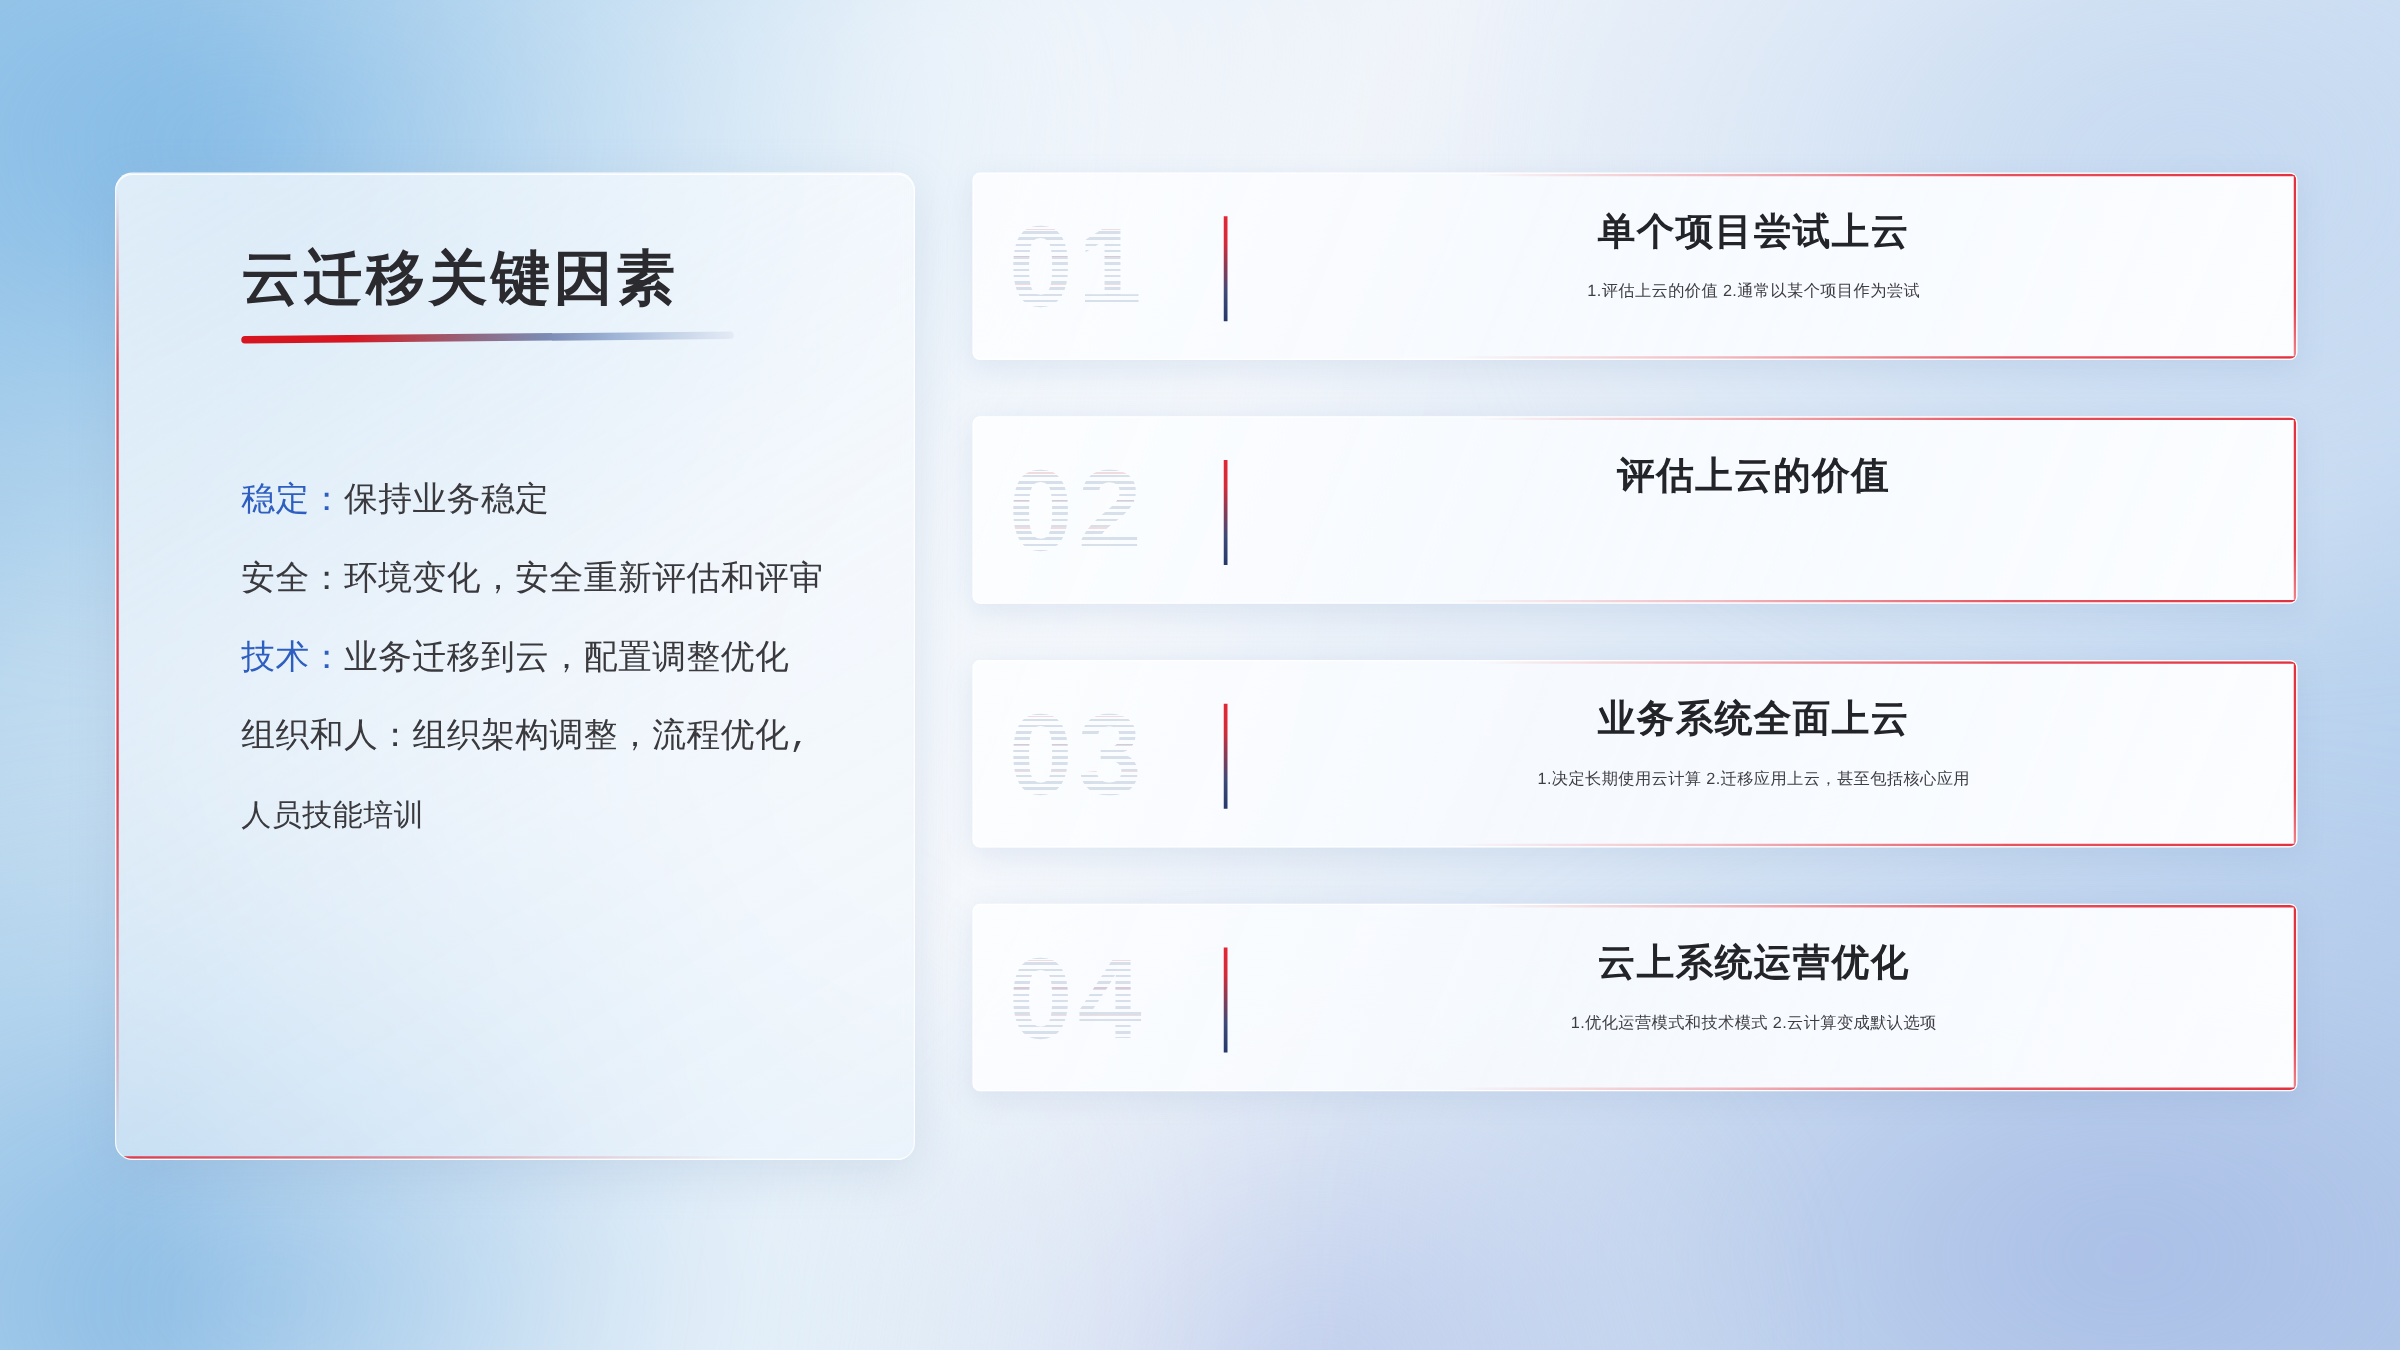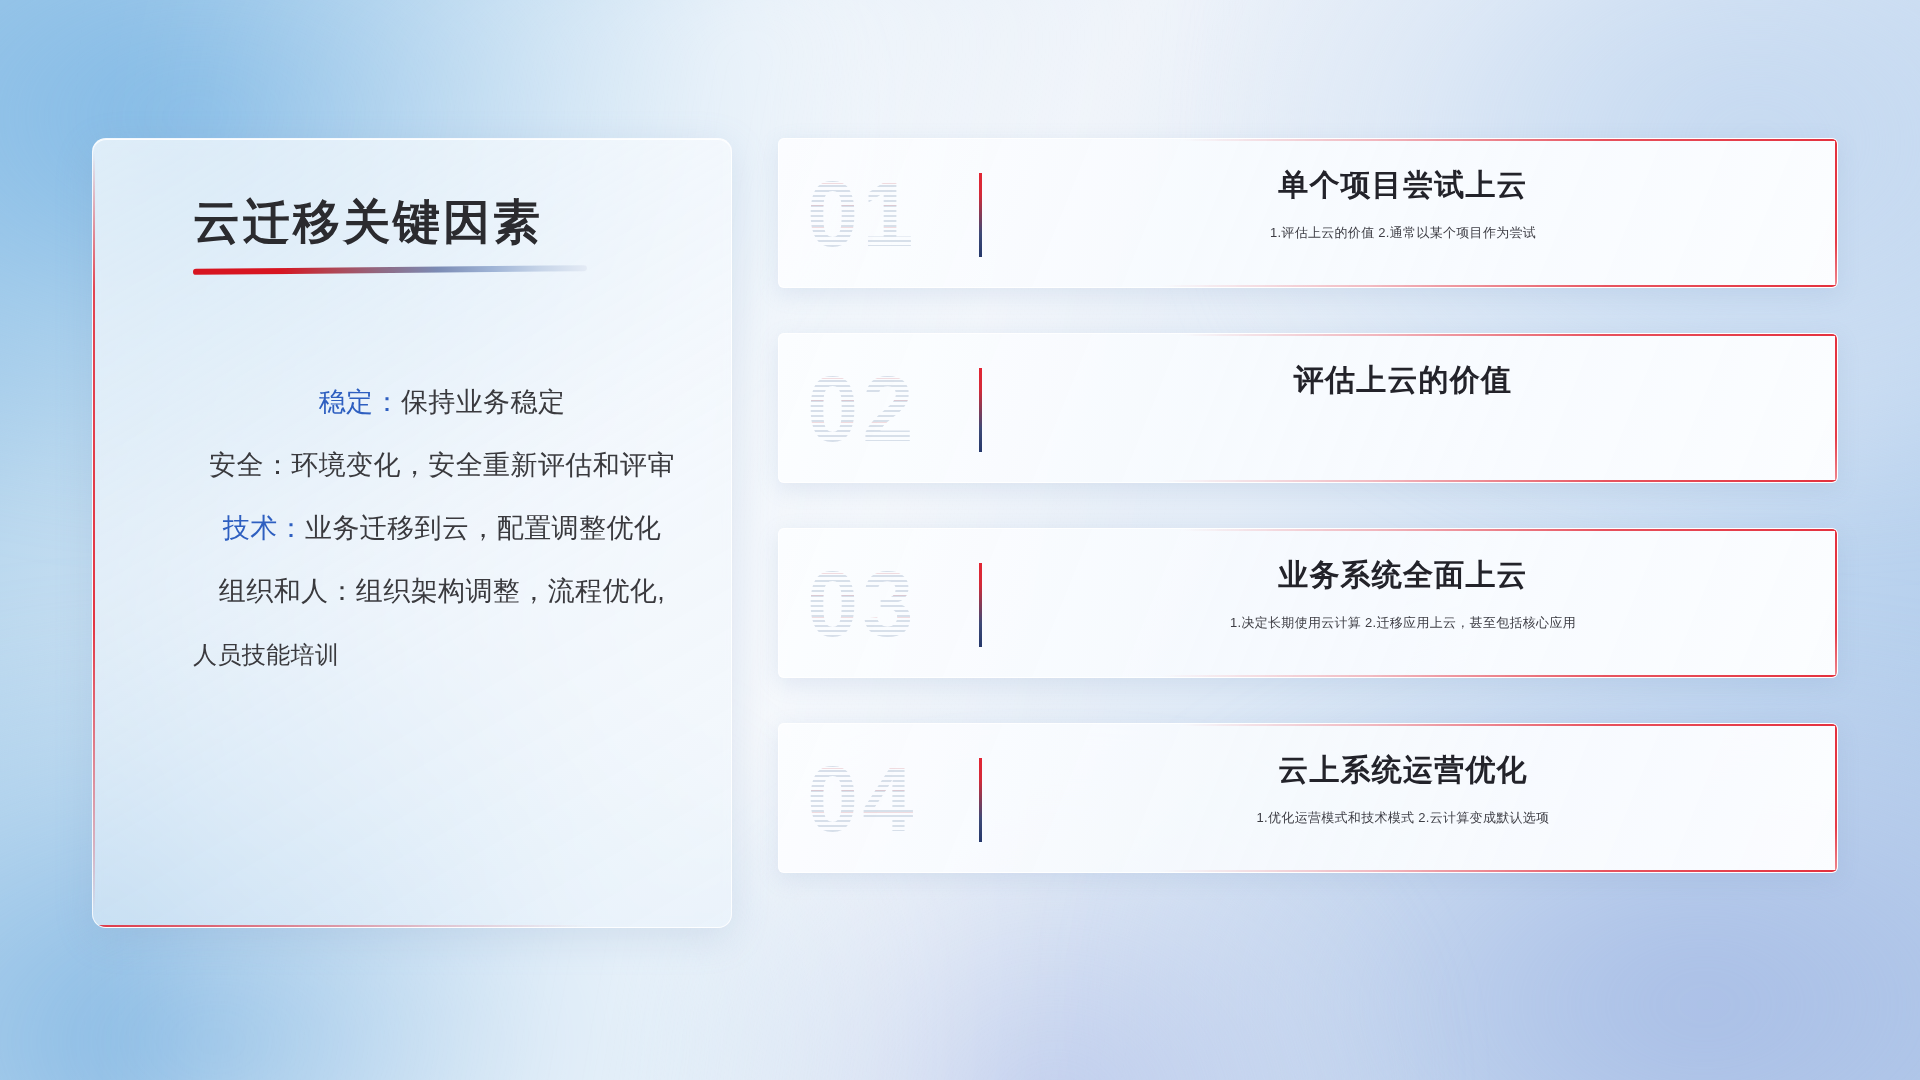--- a/index.html
+++ b/index.html
@@ -67,20 +67,21 @@
     border-radius:14px;
     background:linear-gradient(150deg,
         rgba(255,255,255,.72) 0%,
         rgba(250,252,255,.58) 34%,
         rgba(244,249,254,.50) 62%,
         rgba(238,246,253,.46) 100%);
     border:1px solid rgba(255,255,255,.80);
     box-shadow:0 10px 38px rgba(120,150,190,.20), inset 0 1px 0 rgba(255,255,255,.9);
     backdrop-filter:blur(5px);
     overflow:hidden;
+    font-family:Liberation Mono, monospace;
   }
   .left-panel::before{
     content:""; position:absolute; left:0; top:14px; bottom:14px; width:2px;
     background:linear-gradient(to bottom,
        rgba(226,38,52,0) 0%,
        rgba(226,38,52,.85) 18%,
        rgba(226,38,52,.92) 62%,
        rgba(226,38,52,.25) 92%,
        rgba(226,38,52,0) 100%);
   }
@@ -111,21 +112,20 @@
   .factor-list{
     position:absolute; left:100px; top:232px; right:40px;
   }
   .factor-row{
     display:block;
     font-size:27px;
     line-height:63px;
     color:#3a3a3e;
     white-space:nowrap;
     letter-spacing:.4px;
-    text-align:center;
   }
   .factor-label{ font-weight:400; }
   .factor-label.blue{ color:#2e5fc0; }
   .factor-label.dark{ color:#3a3a3e; }
   .factor-text{ color:#3a3a3e; }
   .factor-cont{
     display:block; font-size:24px; line-height:63px;
     color:#3a3a3e; white-space:nowrap; letter-spacing:.4px;
   }
 

